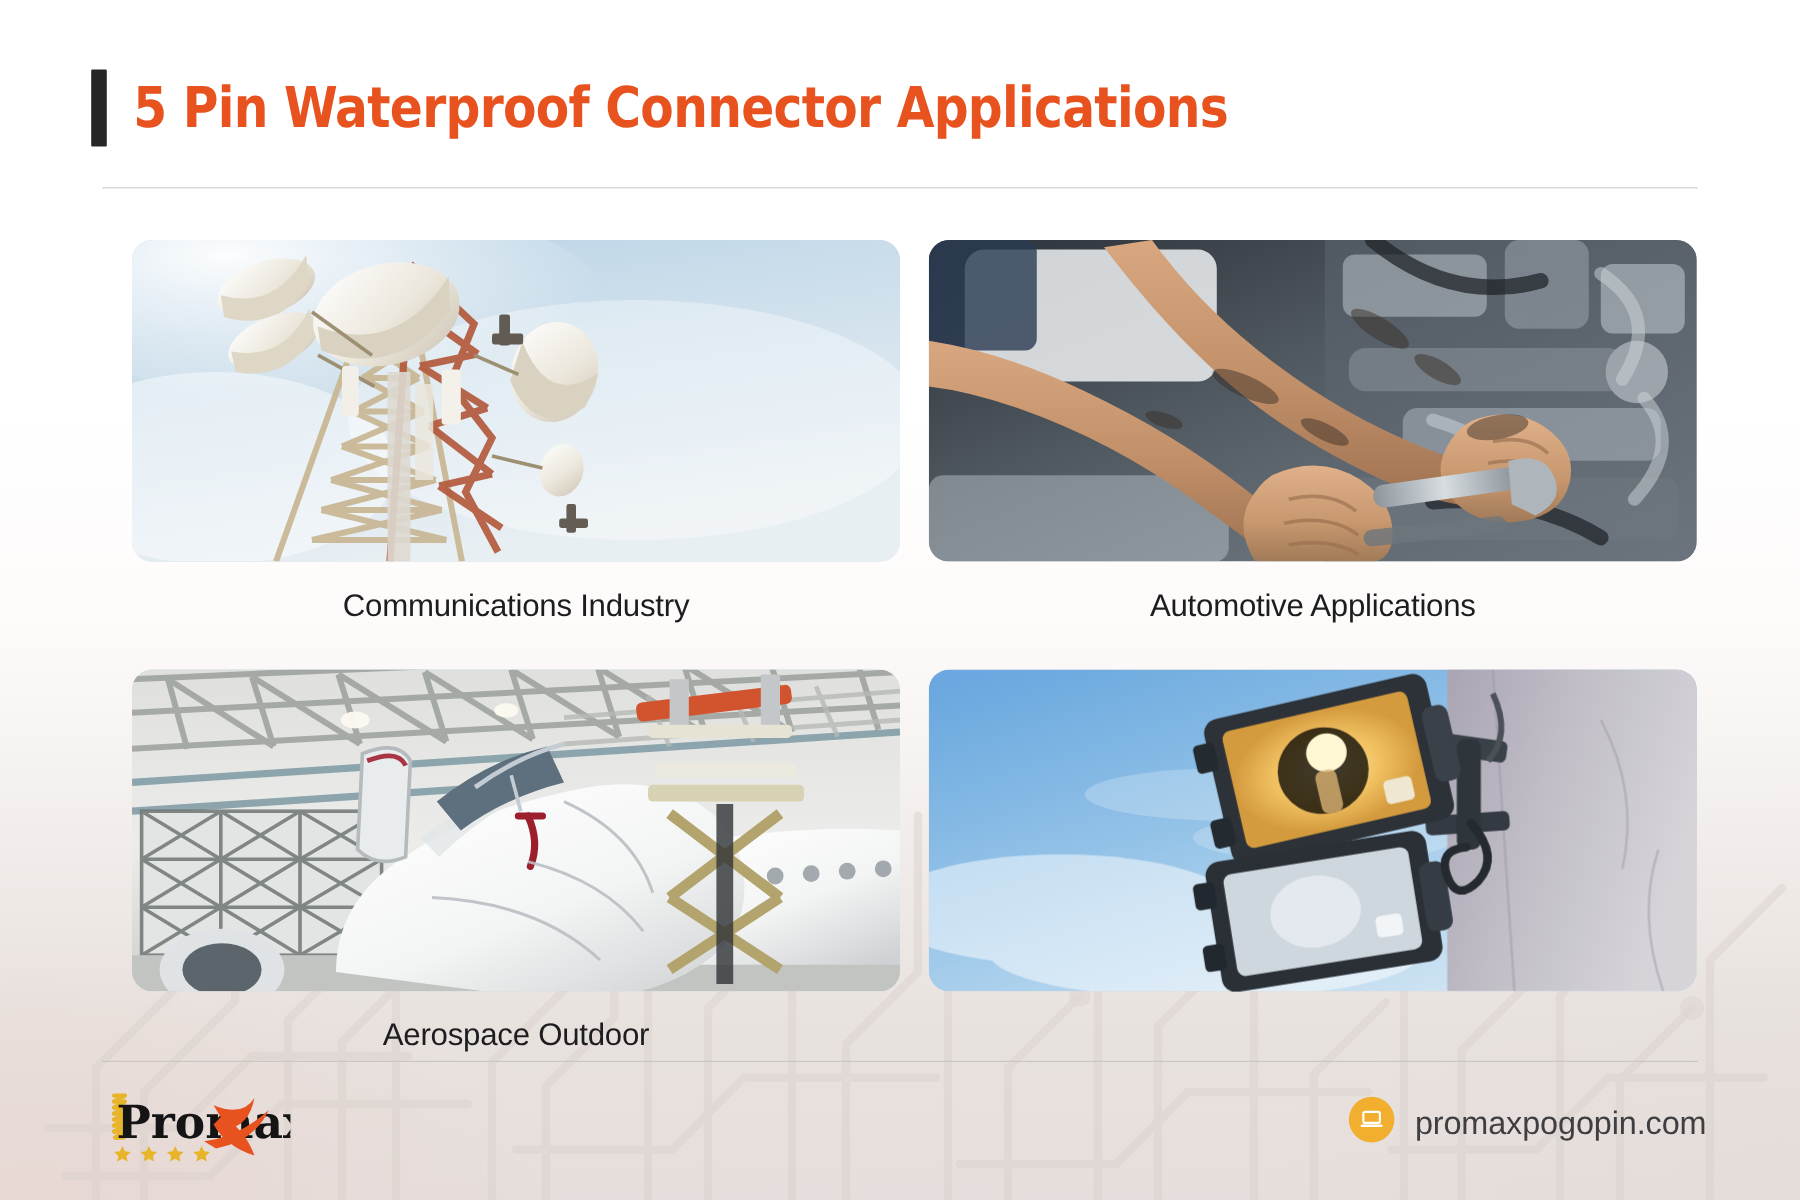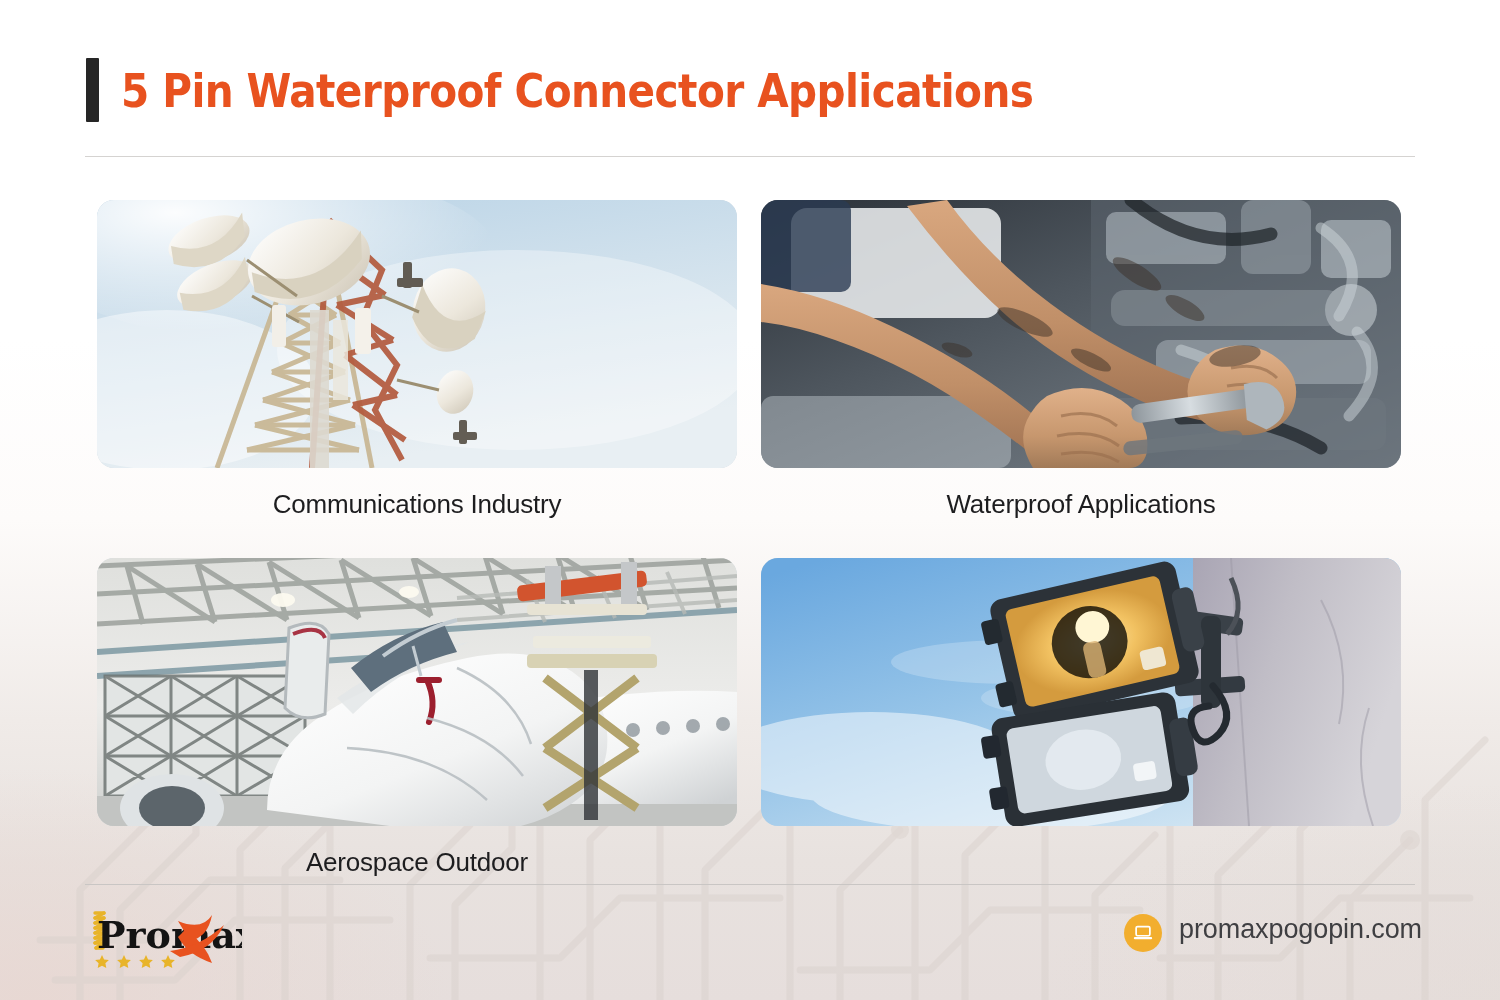--- a/index.html
+++ b/index.html
@@ -55,21 +55,21 @@
 
   
   #header {
     position: absolute;
     left: 0; top: 0;
     width: 1500px;
   }
 
   #title-row {
     position: absolute;
-    left: 86px;
+    left: 76px;
     top: 58px;
     display: flex;
     align-items: center;
     gap: 22px;
   }
 
   #title-accent {
     width: 13px;
     height: 64px;
     background: #262626;
@@ -95,21 +95,21 @@
     left: 85px;
     top: 156px;
     width: 1330px;
     height: 1px;
     background: #d5d3d1;
   }
 
   
   #cards {
     position: absolute;
-    left: 97px;
+    left: 110px;
     top: 200px;
     width: 1308px;
     display: grid;
     grid-template-columns: 640px 640px;
     grid-column-gap: 28px;
     grid-row-gap: 11px;
     gap: 24px;
   }
 
   .card {
@@ -162,21 +162,21 @@
     top: 3px;
     width: 160px;
     height: 70px;
   }
 
   #site-link {
     position: absolute;
     right: 78px;
     top: 14px;
     display: flex;
-    align-items: flex-start;
+    align-items: flex-end;
     gap: 17px;
   }
 
   #site-icon-circle {
     width: 38px;
     height: 38px;
     border-radius: 50%;
     background: #F2AE2E;
     display: flex;
     align-items: center;
@@ -396,21 +396,21 @@
           <g fill="#3a2f26" opacity=".48">
             <ellipse cx="264" cy="122" rx="30" ry="9" transform="rotate(24 264 122)"></ellipse>
             <ellipse cx="330" cy="160" rx="22" ry="7" transform="rotate(26 330 160)"></ellipse>
             <ellipse cx="376" cy="74" rx="28" ry="9" transform="rotate(32 376 74)"></ellipse>
             <ellipse cx="424" cy="108" rx="22" ry="8" transform="rotate(30 424 108)"></ellipse>
             <ellipse cx="196" cy="150" rx="16" ry="6" transform="rotate(18 196 150)"></ellipse>
             <ellipse cx="474" cy="156" rx="26" ry="10" transform="rotate(-10 474 156)"></ellipse>
           </g>
         </svg>
       </div>
-      <div class="card-caption">Waterproof Applications</div>
+      <div class="card-caption">Automotive Applications</div>
     </div>
 
     <div class="card">
       <div class="card-image">
         <svg viewBox="0 0 640 268" preserveAspectRatio="xMidYMid slice">
           <defs>
             <linearGradient id="hang" x1="0" y1="0" x2="0" y2="1">
               <stop offset="0%" stop-color="#dfe0dd"></stop>
               <stop offset="55%" stop-color="#ececea"></stop>
               <stop offset="100%" stop-color="#cfd1cf"></stop>

